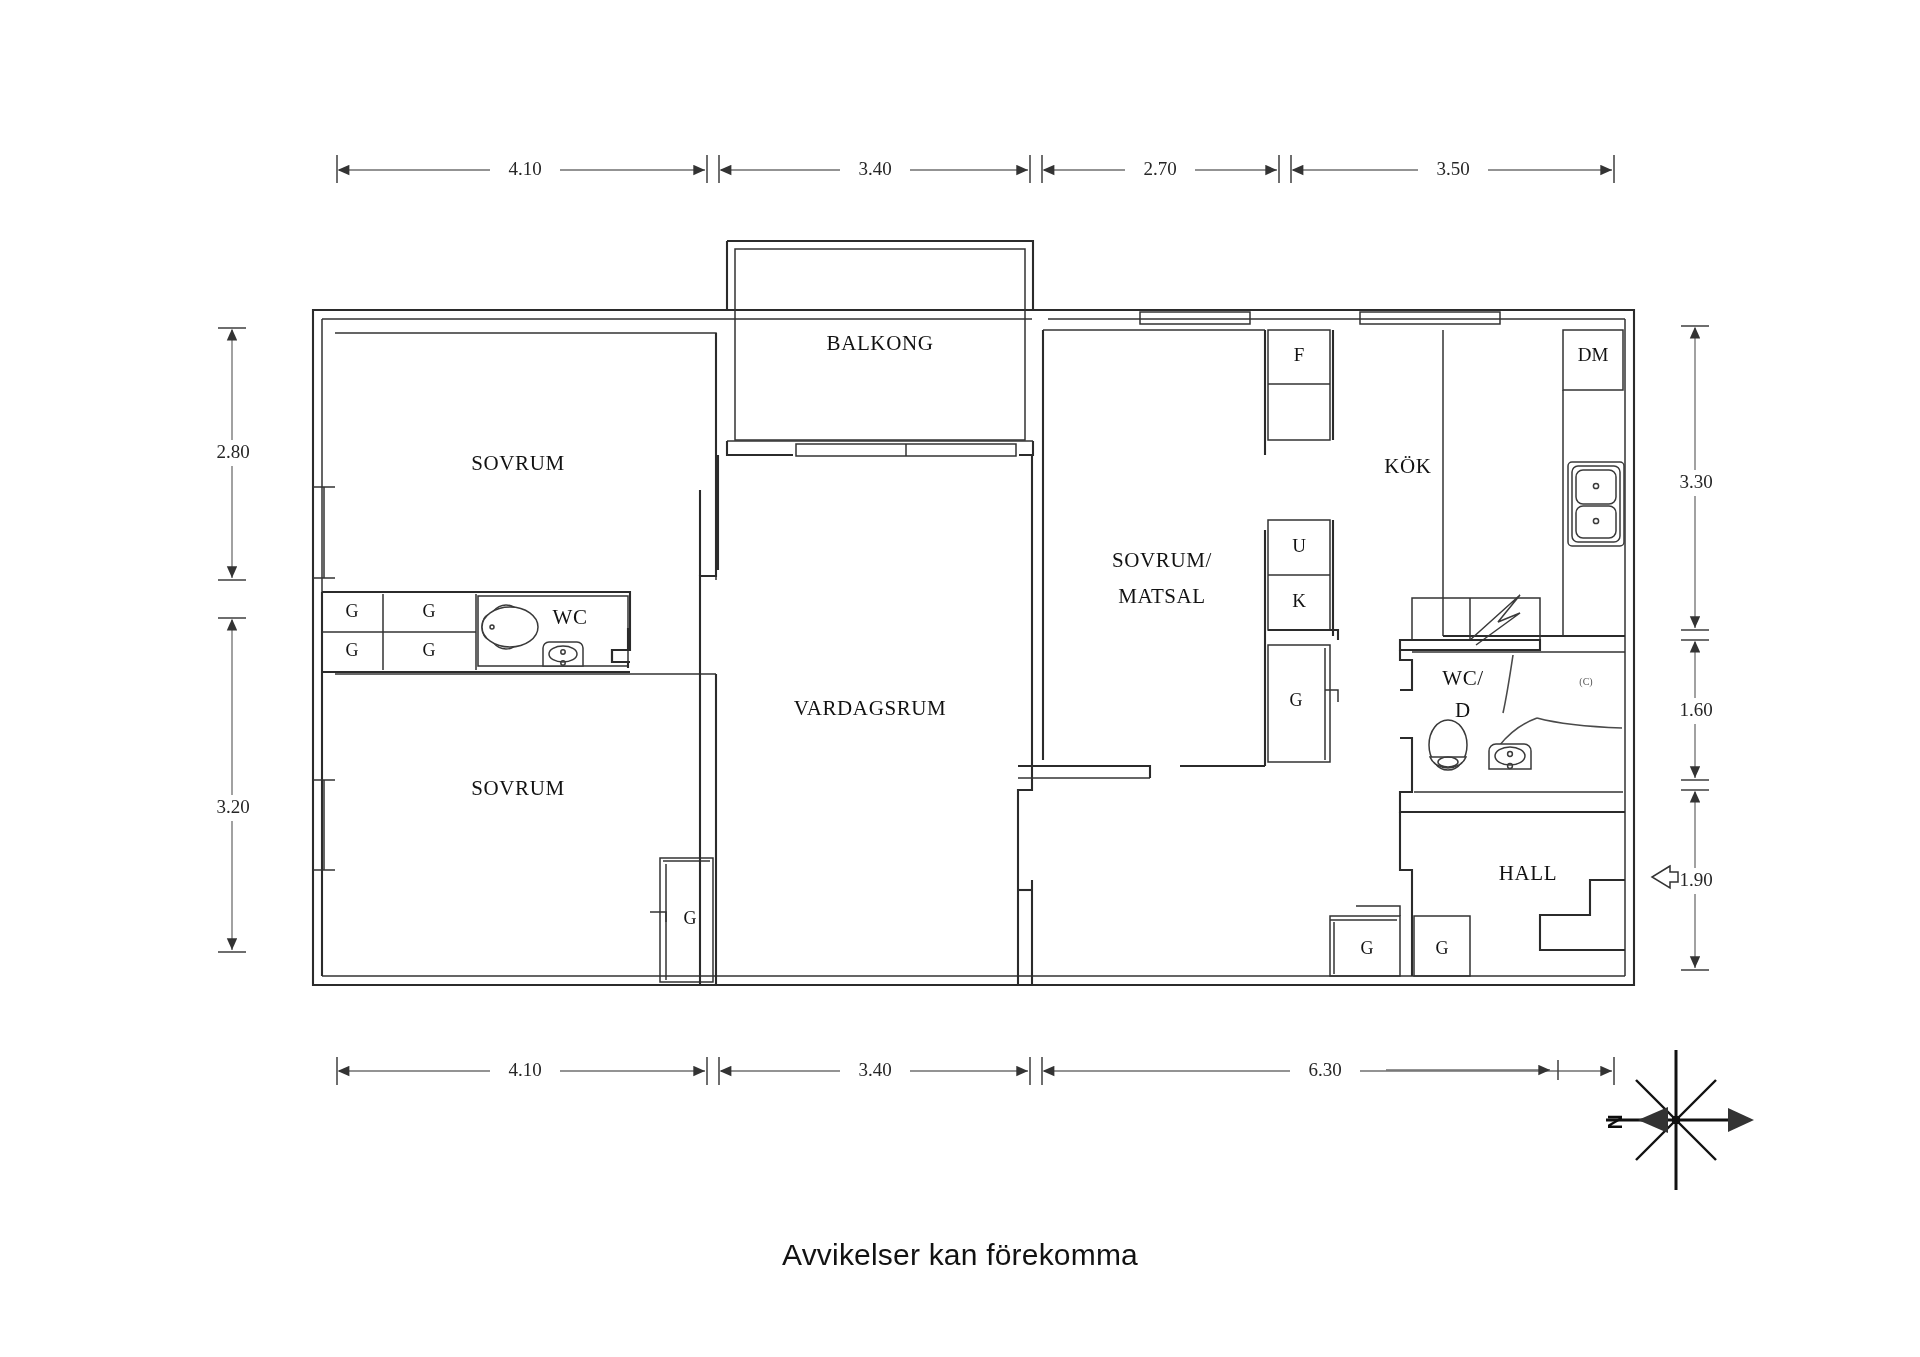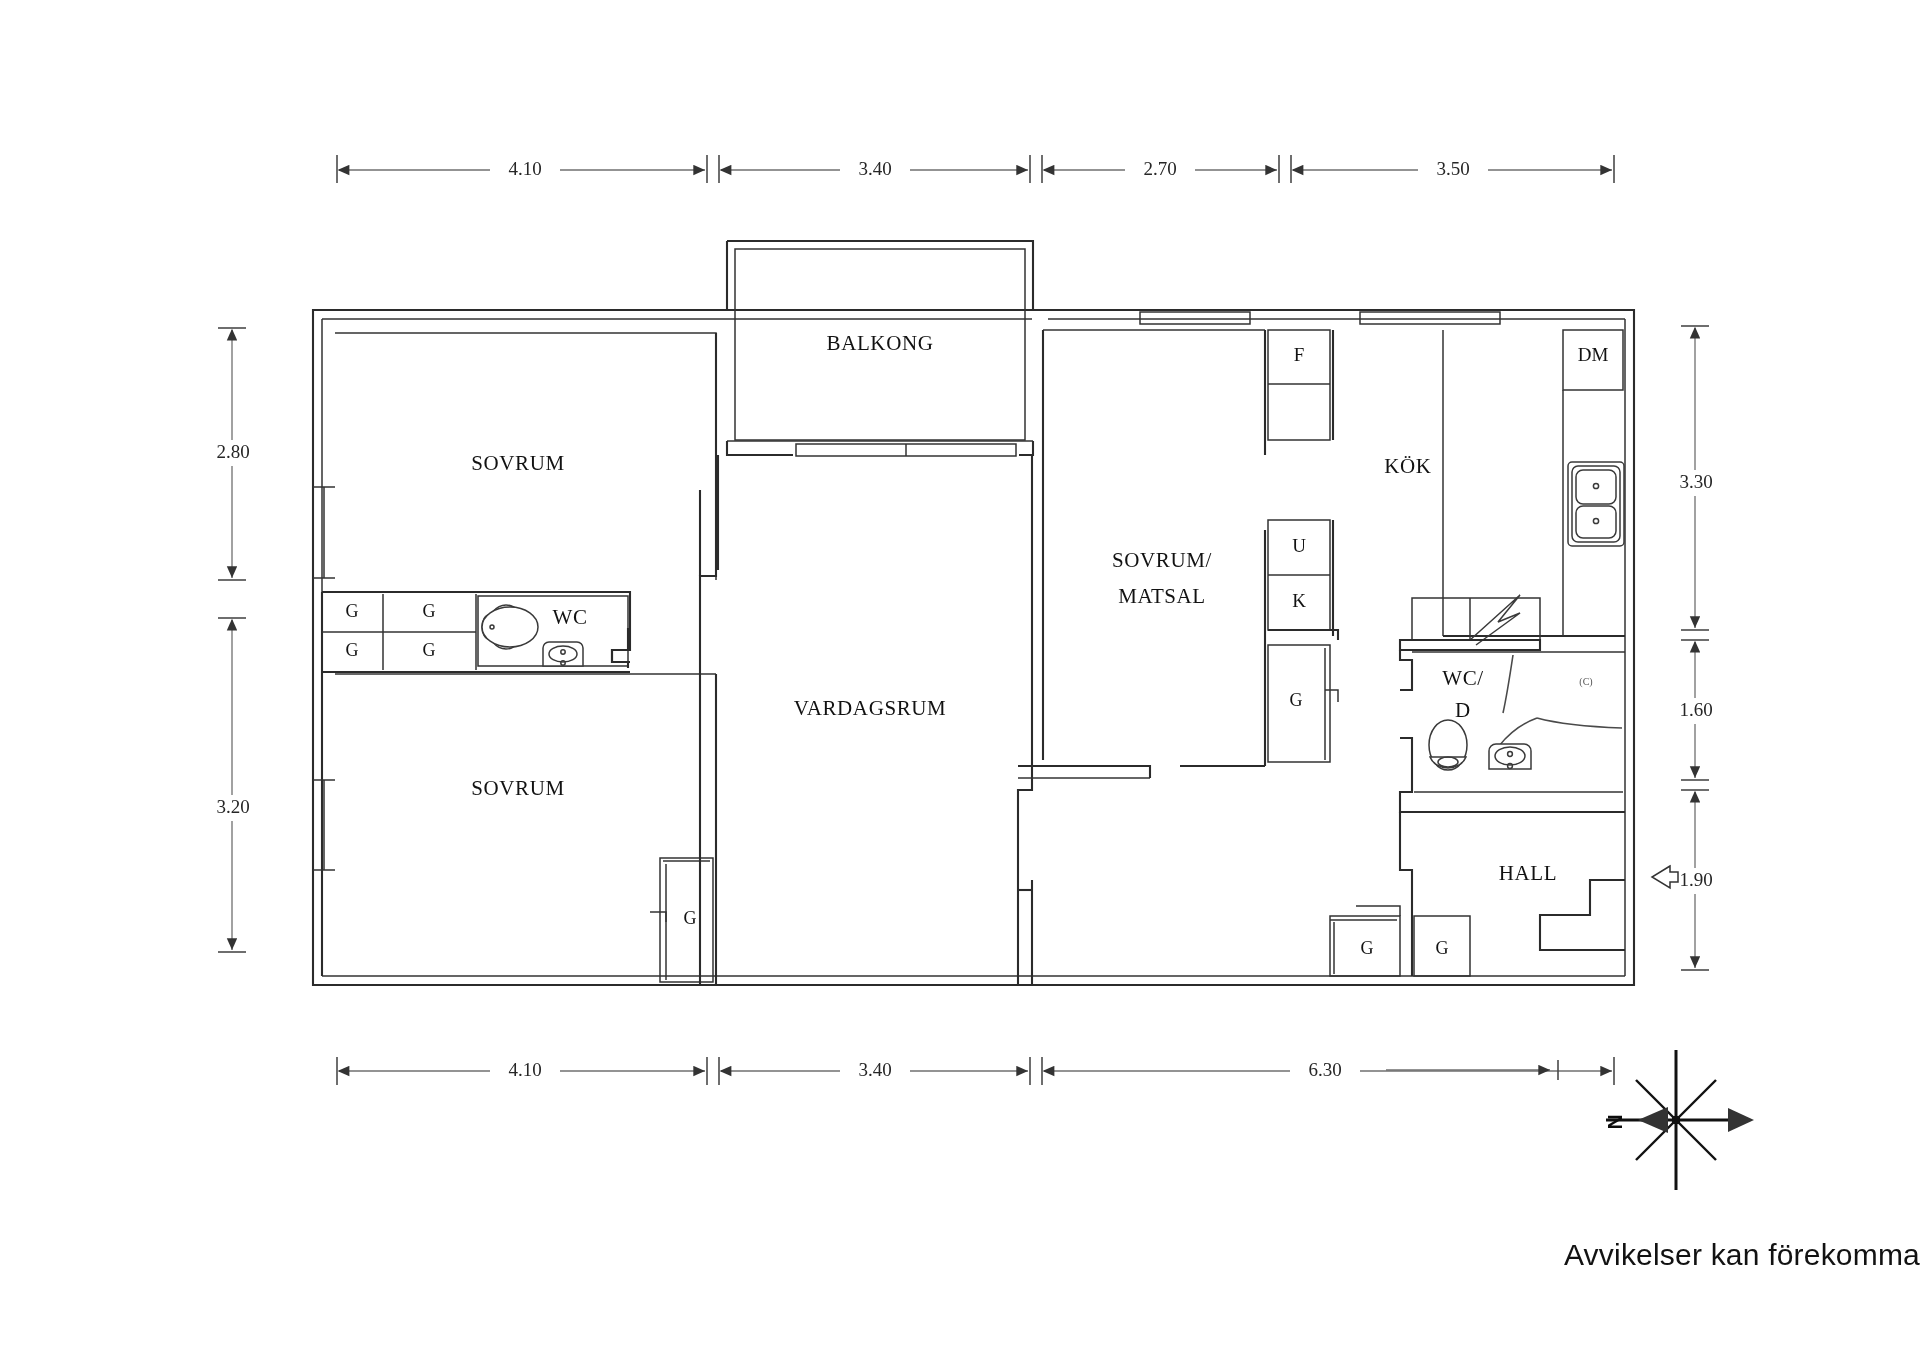--- a/index.html
+++ b/index.html
@@ -80,21 +80,21 @@
     font-size: 21px;
     fill: #0d0d0d;
     text-anchor: middle;
     dominant-baseline: middle;
   }
   #footer-note {
     position: absolute;
     left: 0;
     top: 1238px;
     width: 1920px;
-    text-align: right;
+    text-align: center;
     font-family: "Liberation Sans", sans-serif;
     font-size: 30px;
     color: #121212;
     letter-spacing: 0.2px;
   }
 </style>
 </head>
 <body>
 
 <div id="plan-root">

